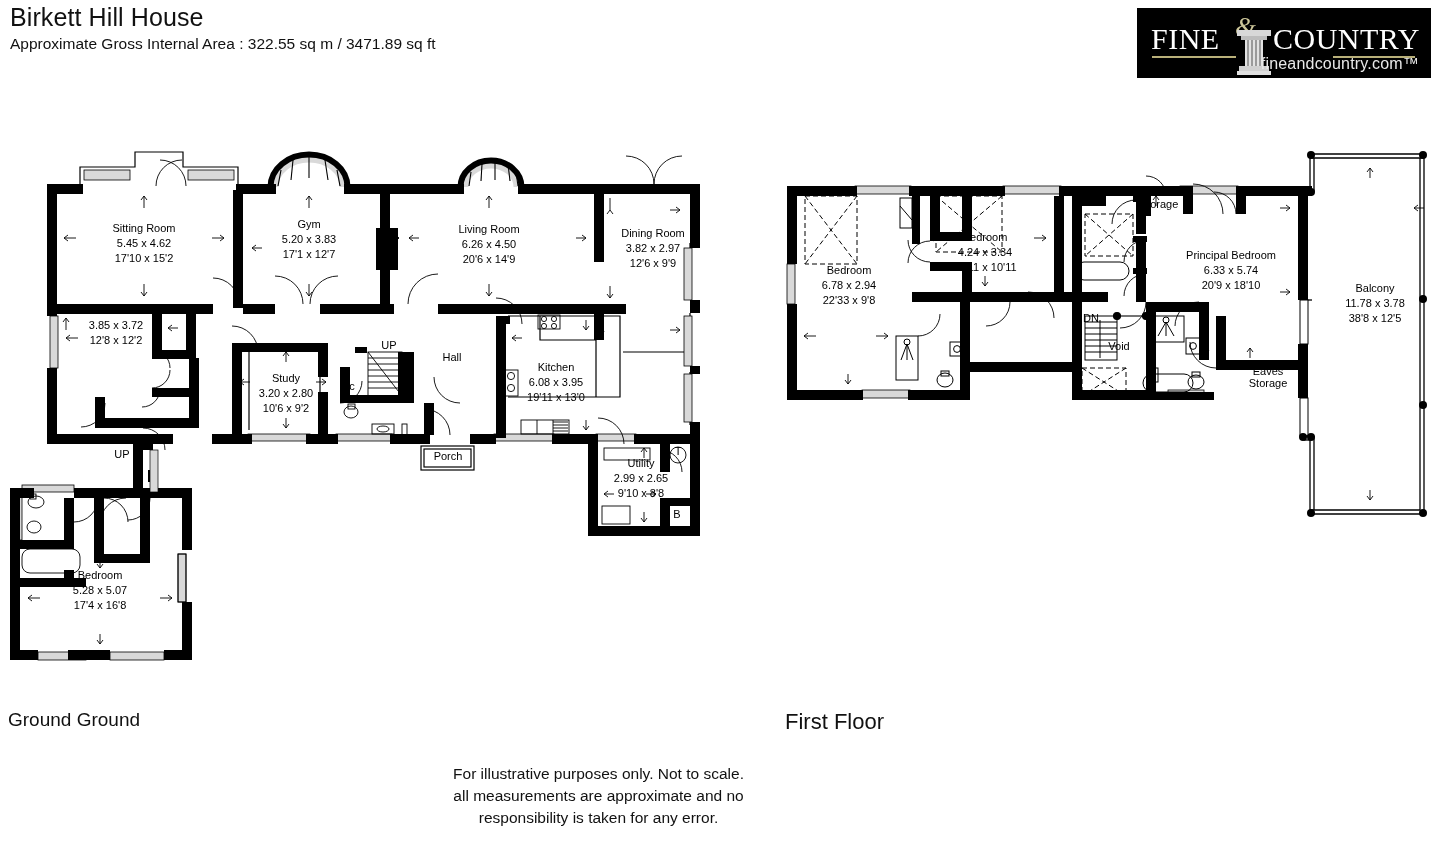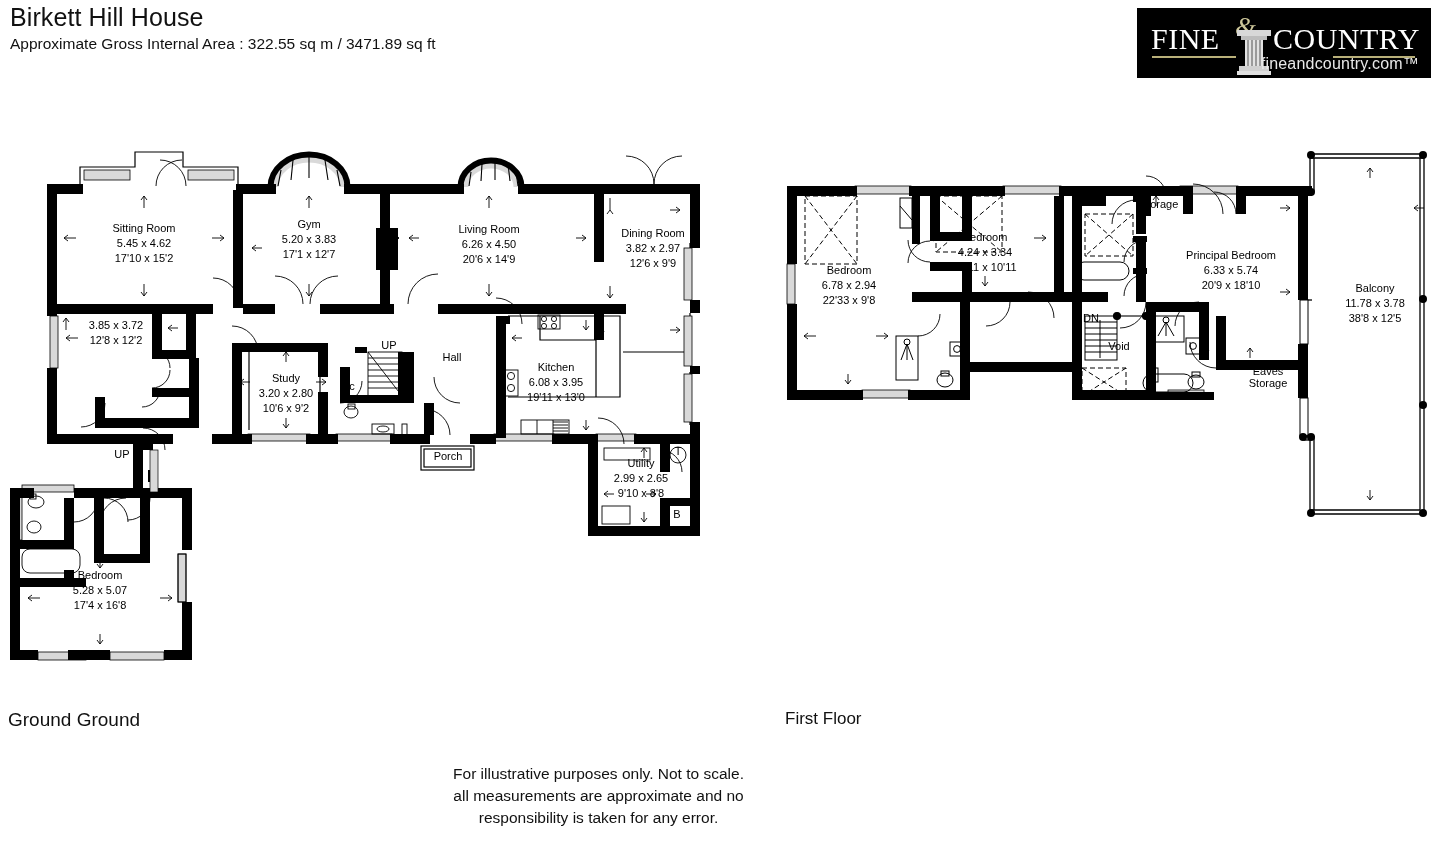--- a/index.html
+++ b/index.html
@@ -36,21 +36,21 @@
         background:repeating-linear-gradient(90deg,#e2e2e2 0 2px,#9a9a9a 2px 4px);}
   #logo-col .base{position:absolute;left:2px;top:36px;width:30px;height:5px;background:#d0d0d0;}
   #logo-col .base2{position:absolute;left:0px;top:41px;width:34px;height:4px;background:#e0e0e0;}
 
   
   #plans{left:0;top:0;width:1439px;height:700px;pointer-events:none;}
   svg{display:block;}
 
   
   #caption-ground{left:8px;top:709px;font-size:19px;color:#111;}
-  #caption-first{left:785px;top:709px;font-size:17px;color:#111;}
+  #caption-first{left:785px;top:709px;font-size:22px;color:#111;}
   #disclaimer{left:0;top:763px;width:1197px;text-align:center;font-size:15.5px;line-height:22px;color:#111;}
   #disclaimer div{width:100%;}
 
   
   .rlabel{font-family:"Liberation Sans","DejaVu Sans",sans-serif;font-size:11px;fill:#000;}
 </style>
 </head>
 <body>
 
 <div class="abs" id="header">

